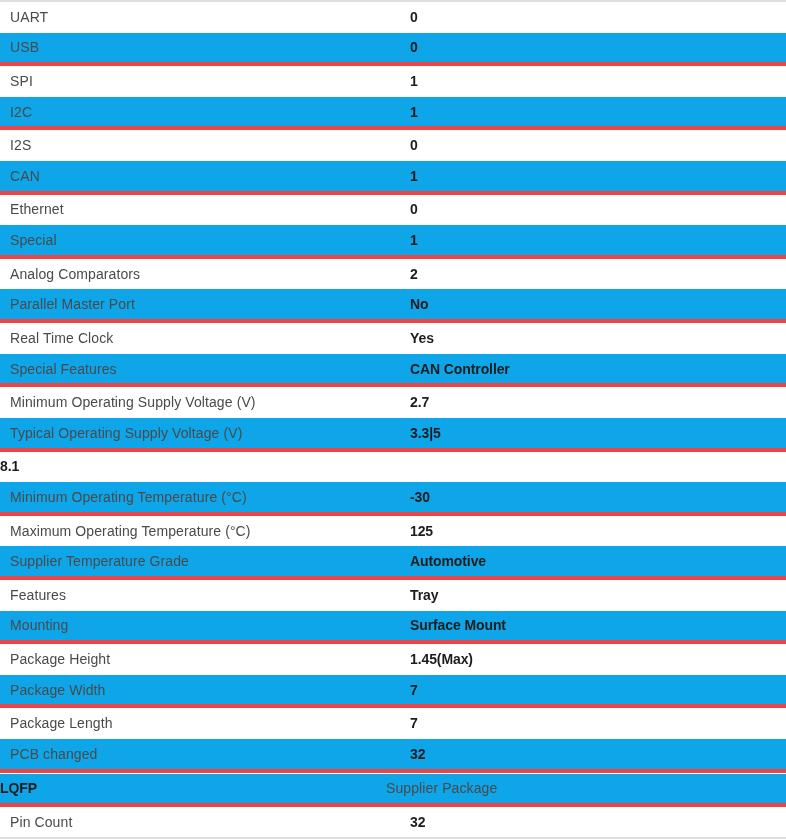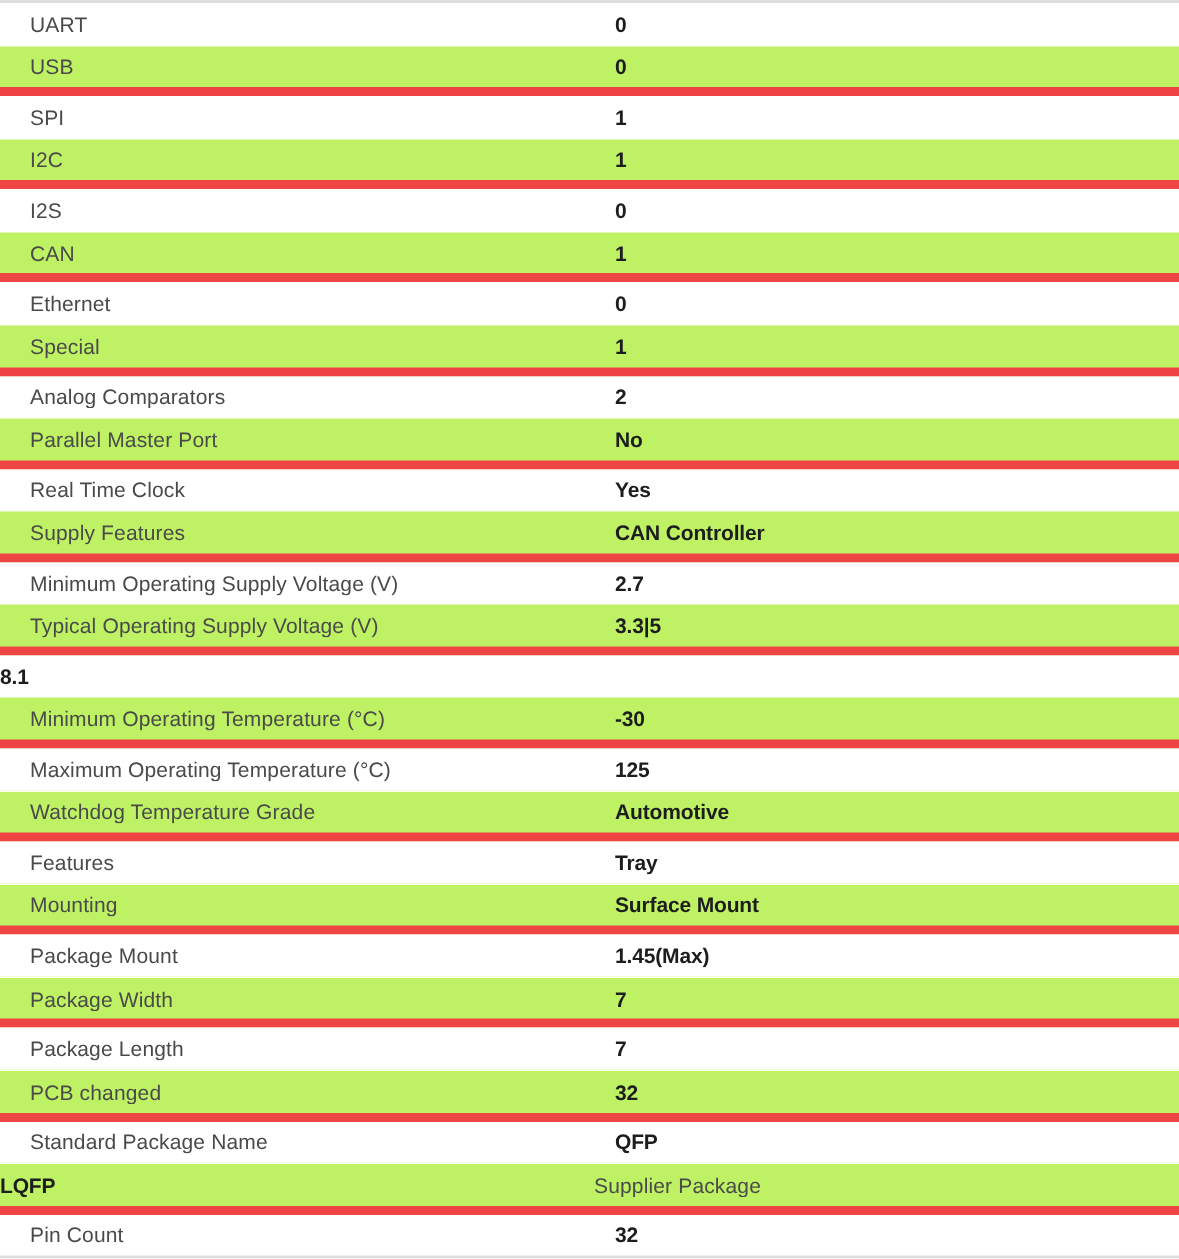--- a/index.html
+++ b/index.html
@@ -30,33 +30,33 @@
     flex-direction: column;
   }
   .row {
     flex: 1 1 0;
     display: flex;
     align-items: center;
     background: #ffffff;
     box-sizing: border-box;
   }
   .row.alt {
-    background: #bef264;
+    background: #0ea5e9;
     border-top: 1px solid #ffffff;
-    border-bottom: 6px solid #ef4444;
+    border-bottom: 4px solid #ef4444;
   }
   .cell {
     white-space: nowrap;
     overflow: hidden;
   }
   .cell.label {
     box-sizing: border-box;
     width: 410px;
     flex: 0 0 410px;
-    padding-left: 20px;
+    padding-left: 10px;
     font-size: 14px;
     color: #4a4a4a;
     letter-spacing: 0.1px;
   }
   .cell.value {
     flex: 1 1 auto;
     font-size: 14px;
     font-weight: 700;
     color: #1d1d1d;
     letter-spacing: -0.1px;
@@ -117,21 +117,21 @@
     <div class="cell label">Parallel Master Port</div>
     <div class="cell value">No</div>
   </div>
 
   <div class="row">
     <div class="cell label">Real Time Clock</div>
     <div class="cell value">Yes</div>
   </div>
 
   <div class="row alt">
-    <div class="cell label">Supply Features</div>
+    <div class="cell label">Special Features</div>
     <div class="cell value">CAN Controller</div>
   </div>
 
   <div class="row">
     <div class="cell label">Minimum Operating Supply Voltage (V)</div>
     <div class="cell value">2.7</div>
   </div>
 
   <div class="row alt">
     <div class="cell label">Typical Operating Supply Voltage (V)</div>
@@ -146,58 +146,54 @@
     <div class="cell label">Minimum Operating Temperature (°C)</div>
     <div class="cell value">-30</div>
   </div>
 
   <div class="row">
     <div class="cell label">Maximum Operating Temperature (°C)</div>
     <div class="cell value">125</div>
   </div>
 
   <div class="row alt">
-    <div class="cell label">Watchdog Temperature Grade</div>
+    <div class="cell label">Supplier Temperature Grade</div>
     <div class="cell value">Automotive</div>
   </div>
 
   <div class="row">
     <div class="cell label">Features</div>
     <div class="cell value">Tray</div>
   </div>
 
   <div class="row alt">
     <div class="cell label">Mounting</div>
     <div class="cell value">Surface Mount</div>
   </div>
 
   <div class="row">
-    <div class="cell label">Package Mount</div>
+    <div class="cell label">Package Height</div>
     <div class="cell value">1.45(Max)</div>
   </div>
 
   <div class="row alt">
     <div class="cell label">Package Width</div>
     <div class="cell value">7</div>
   </div>
 
   <div class="row">
     <div class="cell label">Package Length</div>
     <div class="cell value">7</div>
   </div>
 
   <div class="row alt">
     <div class="cell label">PCB changed</div>
     <div class="cell value">32</div>
   </div>
 
-  <div class="row">
-    <div class="cell label">Standard Package Name</div>
-    <div class="cell value">QFP</div>
-  </div>
 
   <div class="row alt">
     <div class="cell value">LQFP</div>
     <div class="cell label">Supplier Package</div>
   </div>
 
   <div class="row">
     <div class="cell label">Pin Count</div>
     <div class="cell value">32</div>
   </div>

